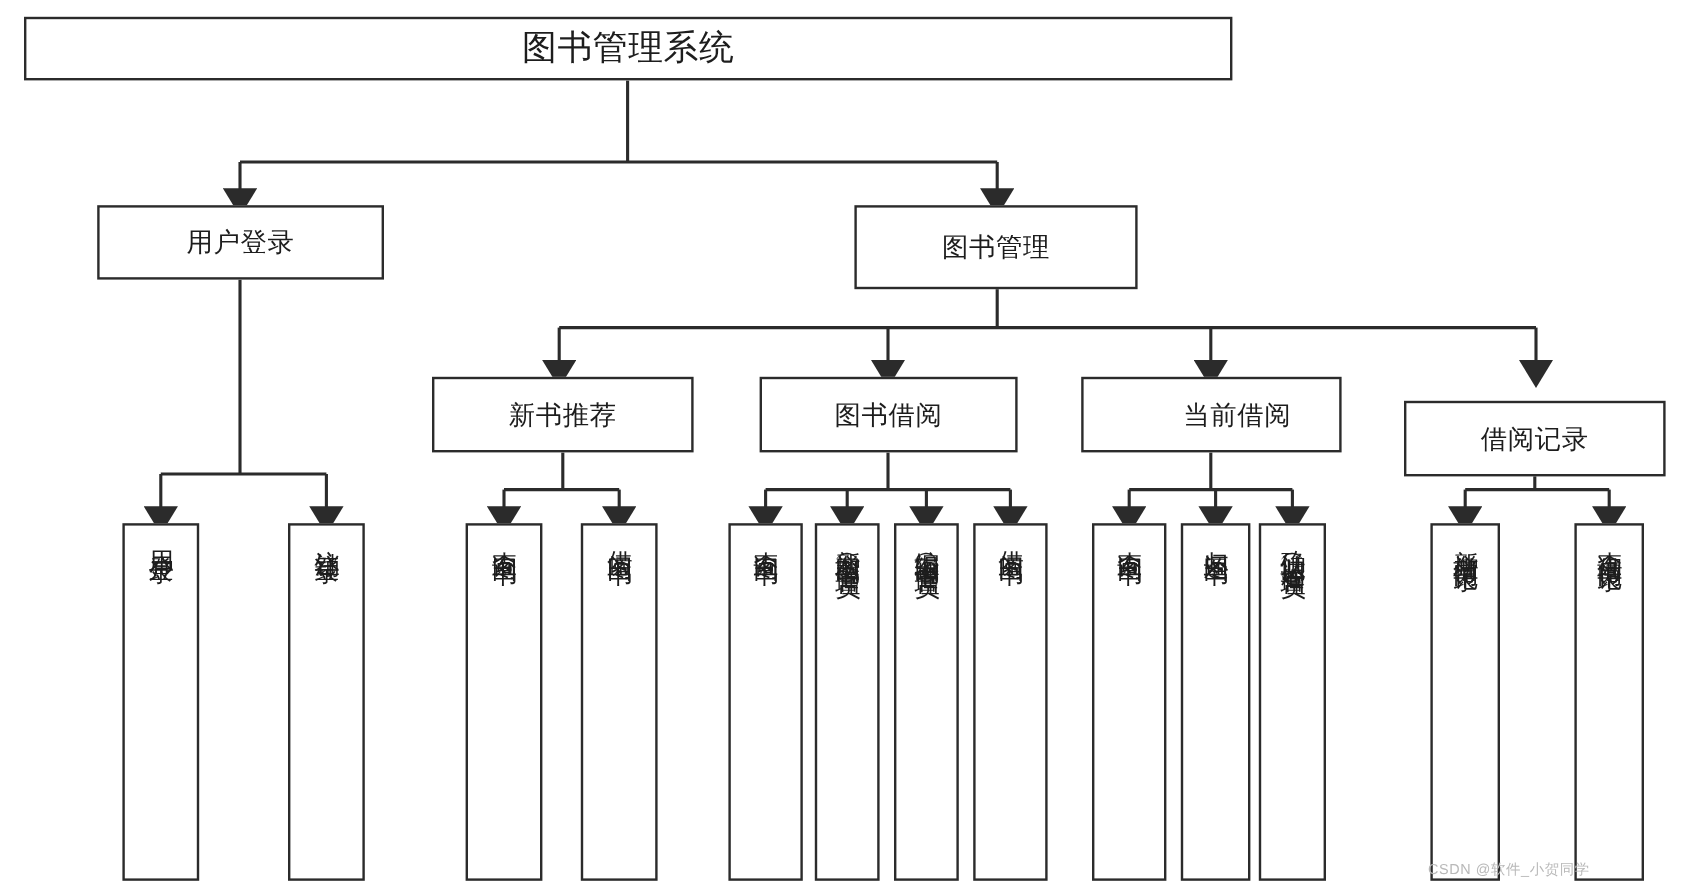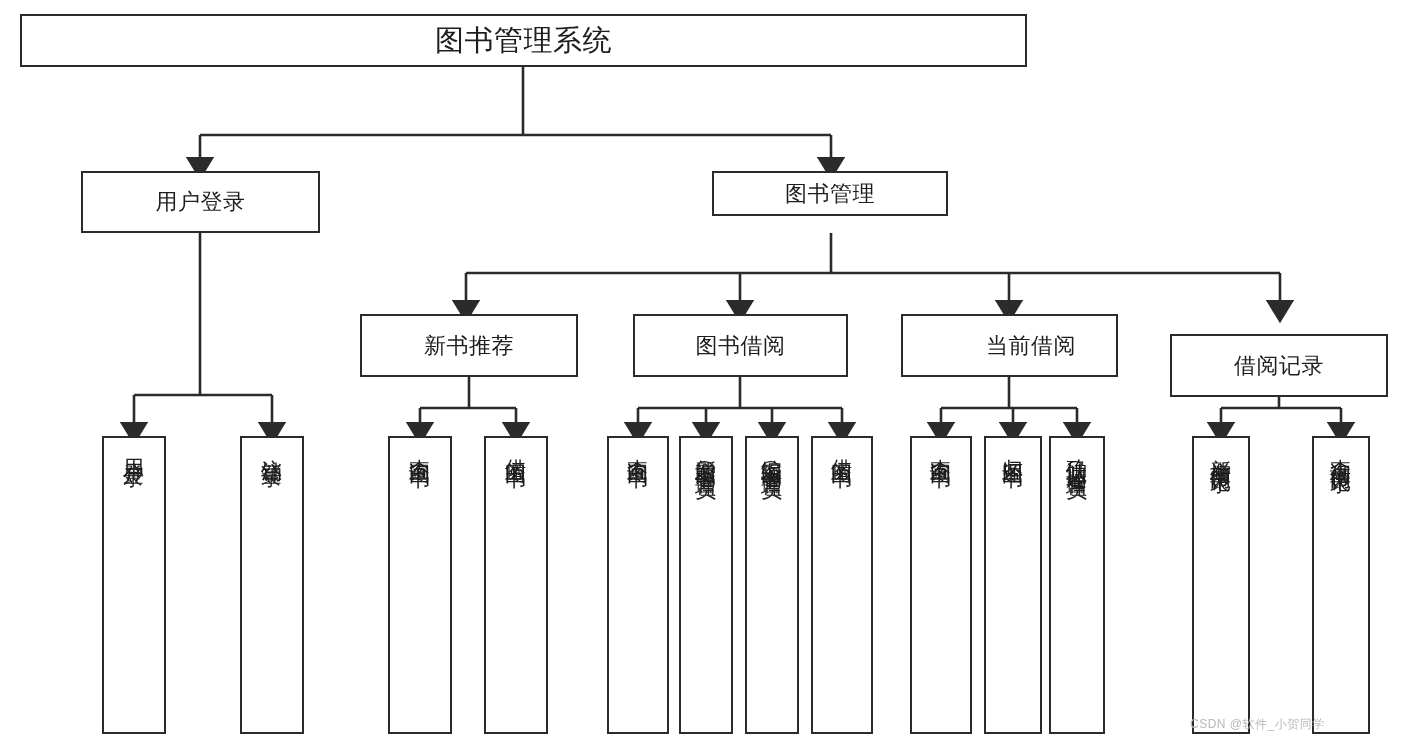--- a/index.html
+++ b/index.html
@@ -143,21 +143,21 @@
     </g>
   </svg>
 
   <div class="node horiz root" style="left:20px; top:14px; width:1007px; height:53px;">
     <span class="lbl">图书管理系统</span>
   </div>
 
   <div class="node horiz" style="left:81px; top:171px; width:239px; height:62px;">
     <span class="lbl">用户登录</span>
   </div>
-  <div class="node horiz" style="left:712px; top:171px; width:236px; height:45px;">
+  <div class="node horiz" style="left:712px; top:171px; width:236px; height:70px;">
     <span class="lbl">图书管理</span>
   </div>
 
   <div class="node horiz" style="left:633px; top:314px; width:215px; height:63px;">
     <span class="lbl">图书借阅</span>
   </div>
   <div class="node horiz" style="left:360px; top:314px; width:218px; height:63px;">
     <span class="lbl">新书推荐</span>
   </div>
   <div class="node horiz" style="left:901px; top:314px; width:217px; height:63px;padding-left:43px;">

